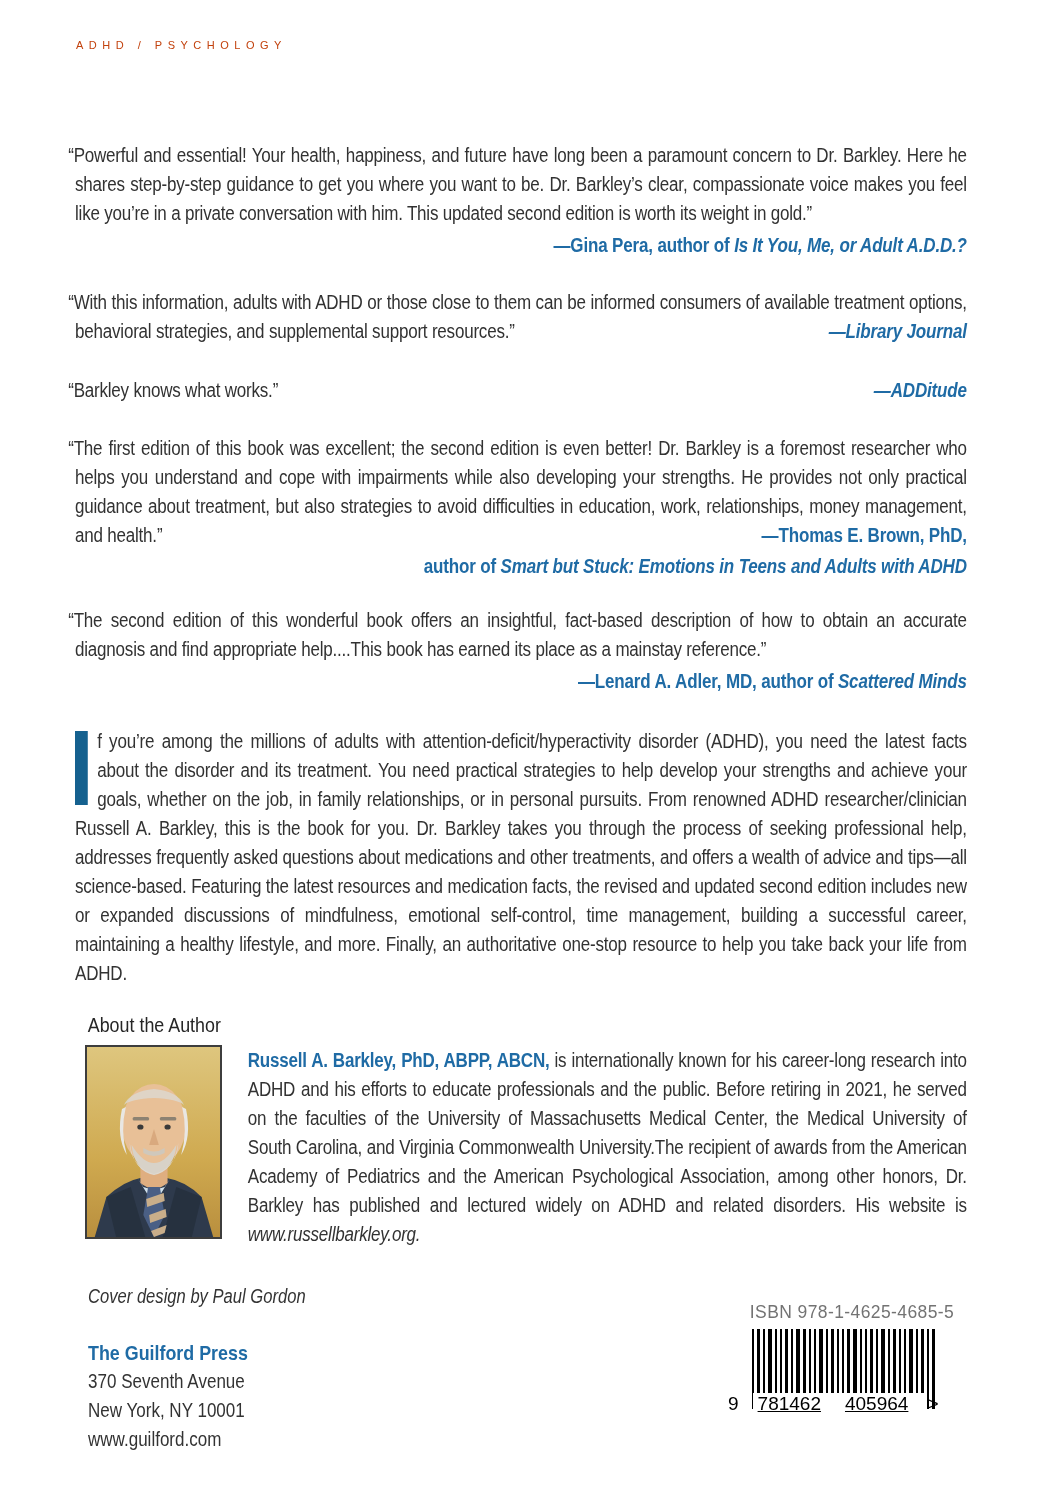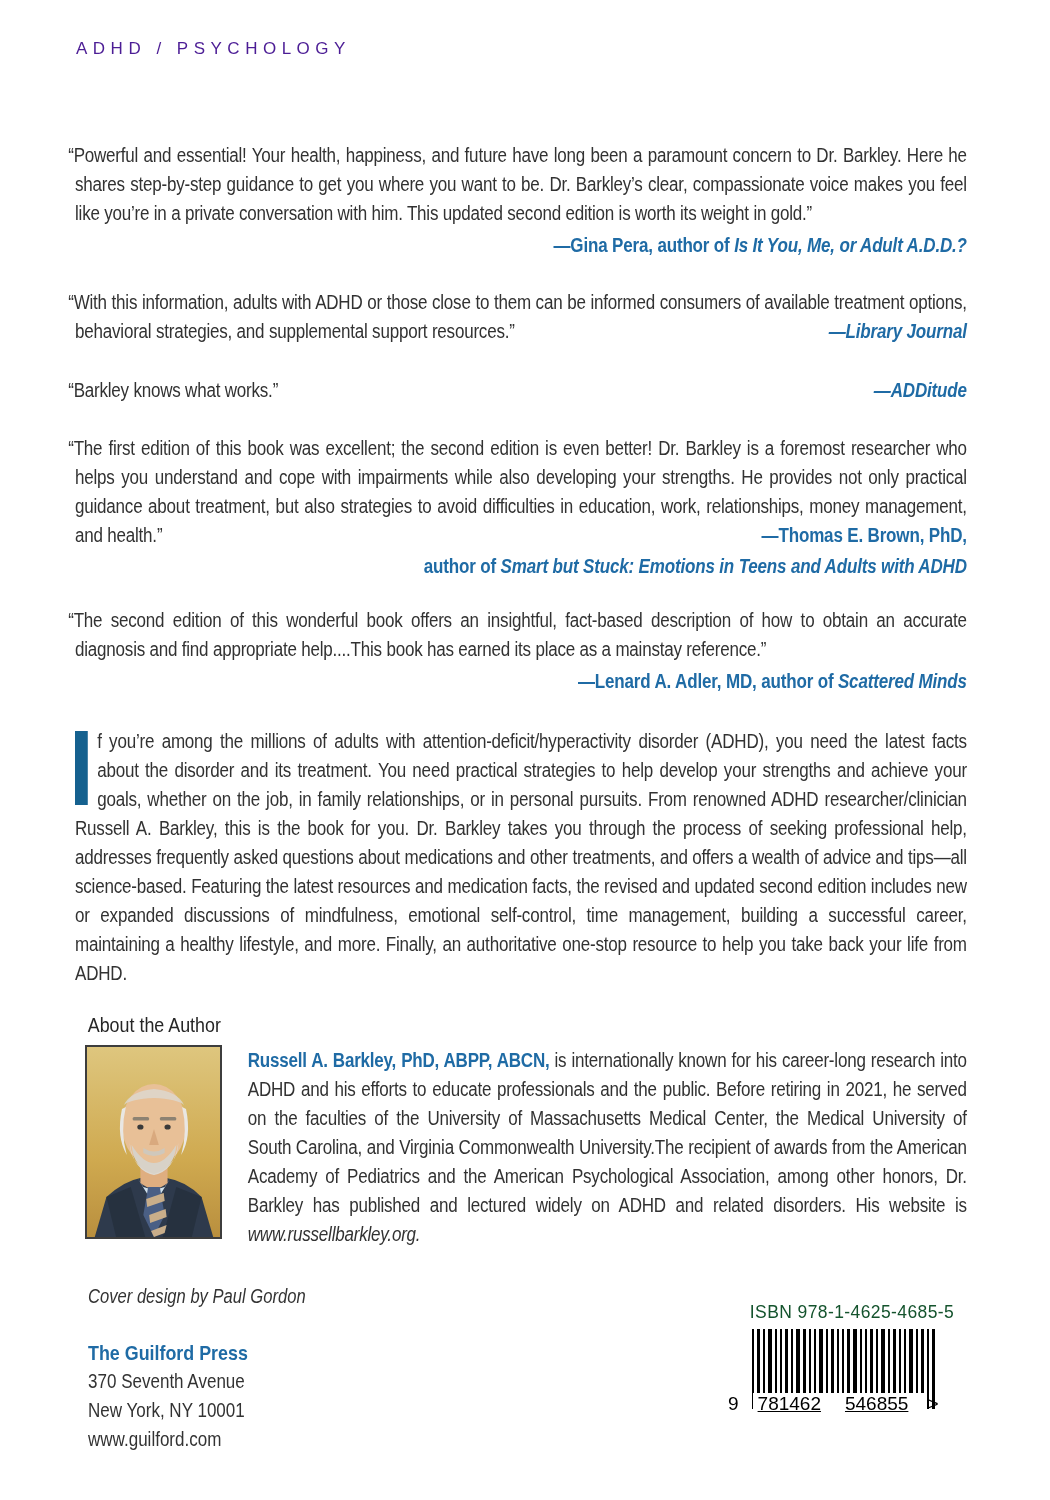--- a/index.html
+++ b/index.html
@@ -8,32 +8,32 @@
     background:#ffffff;color:#323232;
     font-family:"Liberation Sans", sans-serif;
   }
   .block{position:absolute;left:75px;width:1048px;transform:scaleX(0.851);transform-origin:0 0;}
   .txt{font-size:20px;line-height:29px;letter-spacing:-0.25px;text-align:justify;margin:0;color:#323232;}
   .qt{text-indent:-8px;position:relative;}
   .attr{font-size:20px;line-height:29px;letter-spacing:-0.2px;font-weight:bold;color:#1f6ba5;margin:3px 0 0 0;}
   .right{text-align:right;}
   .attr-abs{position:absolute;right:0;bottom:0;font-weight:bold;color:#1f6ba5;letter-spacing:-0.2px;}
   .i{font-style:italic;}
-  .category{position:absolute;left:76px;top:39px;font-size:17px;letter-spacing:5.5px;color:#4c1d95;}
+  .category{position:absolute;left:76px;top:39px;font-size:11px;letter-spacing:5.5px;color:#c2410c;}
   .dropbar{float:left;width:15px;height:74px;margin:4px 11px 0 0;background:#15618f;font-size:0;color:transparent;overflow:hidden;}
   .about-heading{font-size:21px;line-height:26px;margin:0 0 0 15px;color:#262626;font-weight:400;}
   .photo-spacer{float:left;width:203px;height:196px;}
   .author-photo{position:absolute;left:85px;top:1045px;width:137px;height:194px;border:2px solid #3d3d3d;box-sizing:border-box;background:#cfa94f;}
   .author-photo svg{display:block;width:100%;height:100%;}
   .name{font-weight:bold;color:#1f6ba5;}
   .credit{font-style:italic;font-size:19.5px;line-height:24px;color:#333;margin:0;}
   .pub-name{font-size:21px;line-height:29px;font-weight:bold;color:#1f6ba5;margin:0;}
   .pub-line{font-size:20px;line-height:29px;margin:0;color:#333;}
   .barcode{position:absolute;left:718px;top:1302px;width:268px;}
-  .isbn-label{font-size:17.5px;letter-spacing:0.4px;color:#14532d;text-align:center;margin:0;}
+  .isbn-label{font-size:17.5px;letter-spacing:0.4px;color:#737373;text-align:center;margin:0;}
   .bars{display:flex;align-items:flex-start;gap:3px;height:80px;margin:6px 0 0 34px;}
   .bar{background:#000;height:64px;}
   .bar.guard{height:80px;}
   .bcdigits{display:flex;align-items:baseline;gap:14px;margin-top:-16px;padding-left:10px;position:relative;font-size:19px;color:#000;}
   .bcdigits .grp{background:#fff;padding:0 5px;text-decoration:underline;}
 </style>
 </head>
 <body>
 
 <div>
@@ -153,18 +153,18 @@
         <div class="bar" style="width: 2px;"></div>
         <div class="bar" style="width: 4px;"></div>
         <div class="bar" style="width: 2px;"></div>
         <div class="bar" style="width: 3px;"></div>
         <div class="bar guard" style="width: 2px;"></div>
         <div class="bar guard" style="width: 3px;"></div>
       </div>
     <div class="bcdigits">
       <span>9</span>
       <span class="grp">781462</span>
-      <span class="grp">546855</span>
+      <span class="grp">405964</span>
       <span>&gt;</span>
     </div>
   </div>
 
 </div>
 
 </body></html>

